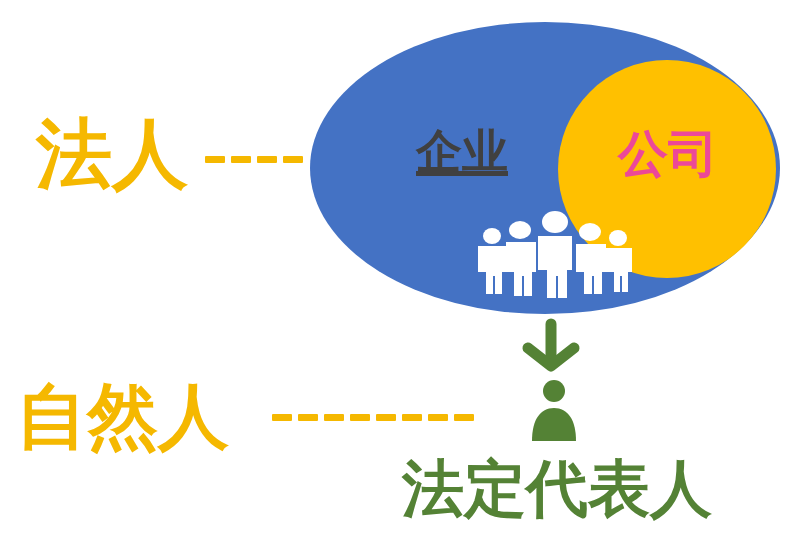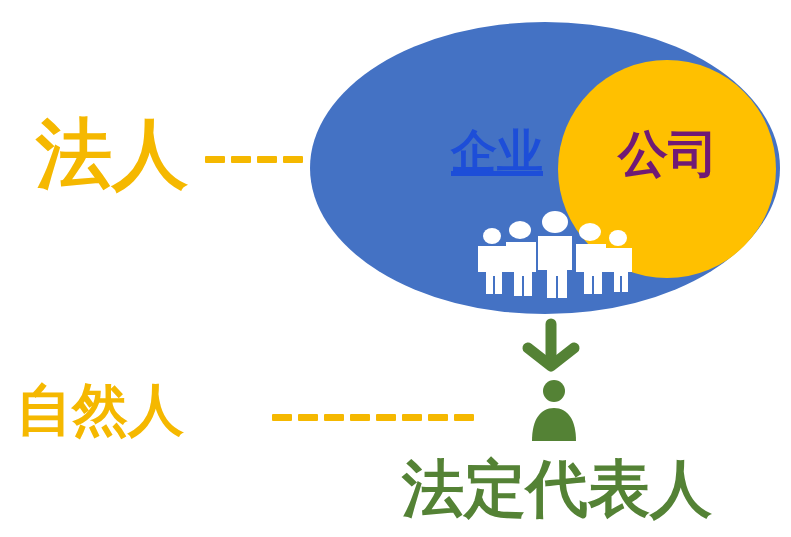--- a/index.html
+++ b/index.html
@@ -24,23 +24,23 @@
   <div class="dash" style="left:205px; top:156px; width:20px;"></div>
   <div class="dash" style="left:231px; top:156px; width:20px;"></div>
   <div class="dash" style="left:257px; top:156px; width:20px;"></div>
   <div class="dash" style="left:283px; top:156px; width:20px;"></div>
 </div>
 
 <div class="ellipse"></div>
 
 <div class="circle"></div>
 
-<div class="txt" style="left:416px; top:129px; font-size:46px; font-weight:bold; color:#1d4ed8; text-decoration: underline; text-decoration-thickness:5px; text-underline-offset:4px;margin-left:35px;">企业</div>
+<div class="txt" style="left:416px; top:129px; font-size:46px; font-weight:bold; color:#404040; text-decoration: underline; text-decoration-thickness:5px; text-underline-offset:4px;">企业</div>
 
-<div class="txt" style="left:618px; top:129px; font-size:50px; font-weight:bold; color:#701a75;">公司</div>
+<div class="txt" style="left:618px; top:129px; font-size:50px; font-weight:bold; color:#ec4899;">公司</div>
 
 <svg class="abs" style="left:470px; top:208px;" width="170" height="92" viewBox="0 0 170 92">
   <g fill="#ffffff">
 
     <ellipse cx="22" cy="28" rx="9" ry="8"></ellipse>
     <path d="M8 38 h28 v26 h-4 v22 h-7 v-18 h-2 v18 h-7 v-22 h-8 z"></path>
 
     <ellipse cx="50" cy="22" rx="11" ry="9"></ellipse>
     <path d="M36 34 h30 v30 h-4 v24 h-8 v-20 h-2 v20 h-8 v-24 h-8 z"></path>
 
@@ -62,21 +62,21 @@
   </g>
 </svg>
 
 <svg class="abs" style="left:528px; top:380px;" width="52" height="62" viewBox="0 0 52 62">
   <g fill="#548235">
     <circle cx="26" cy="11" r="11"></circle>
     <path d="M4 61 C4 40 12 28 26 28 C40 28 48 40 48 61 Z"></path>
   </g>
 </svg>
 
-<div class="txt label-yellow" style="left:16px; top:382px; font-size:56px;">自然人</div>
+<div class="txt label-yellow" style="left:16px; top:382px; font-size:71px;">自然人</div>
 
 <div>
   <div class="dash" style="left:272px; top:414px; width:20px;"></div>
   <div class="dash" style="left:298px; top:414px; width:20px;"></div>
   <div class="dash" style="left:324px; top:414px; width:20px;"></div>
   <div class="dash" style="left:350px; top:414px; width:20px;"></div>
   <div class="dash" style="left:376px; top:414px; width:20px;"></div>
   <div class="dash" style="left:402px; top:414px; width:20px;"></div>
   <div class="dash" style="left:428px; top:414px; width:20px;"></div>
   <div class="dash" style="left:454px; top:414px; width:20px;"></div>

